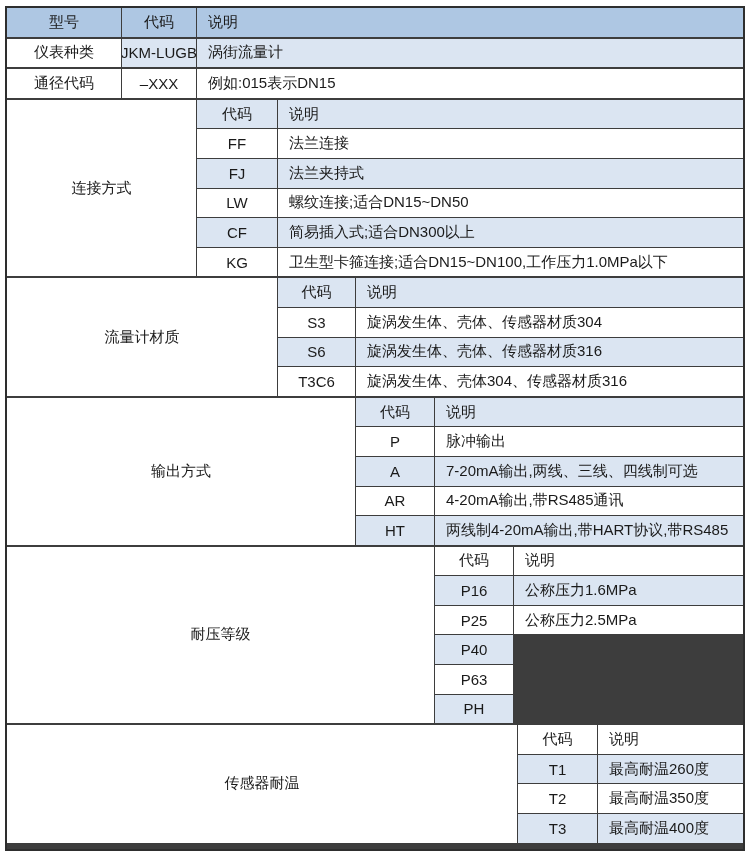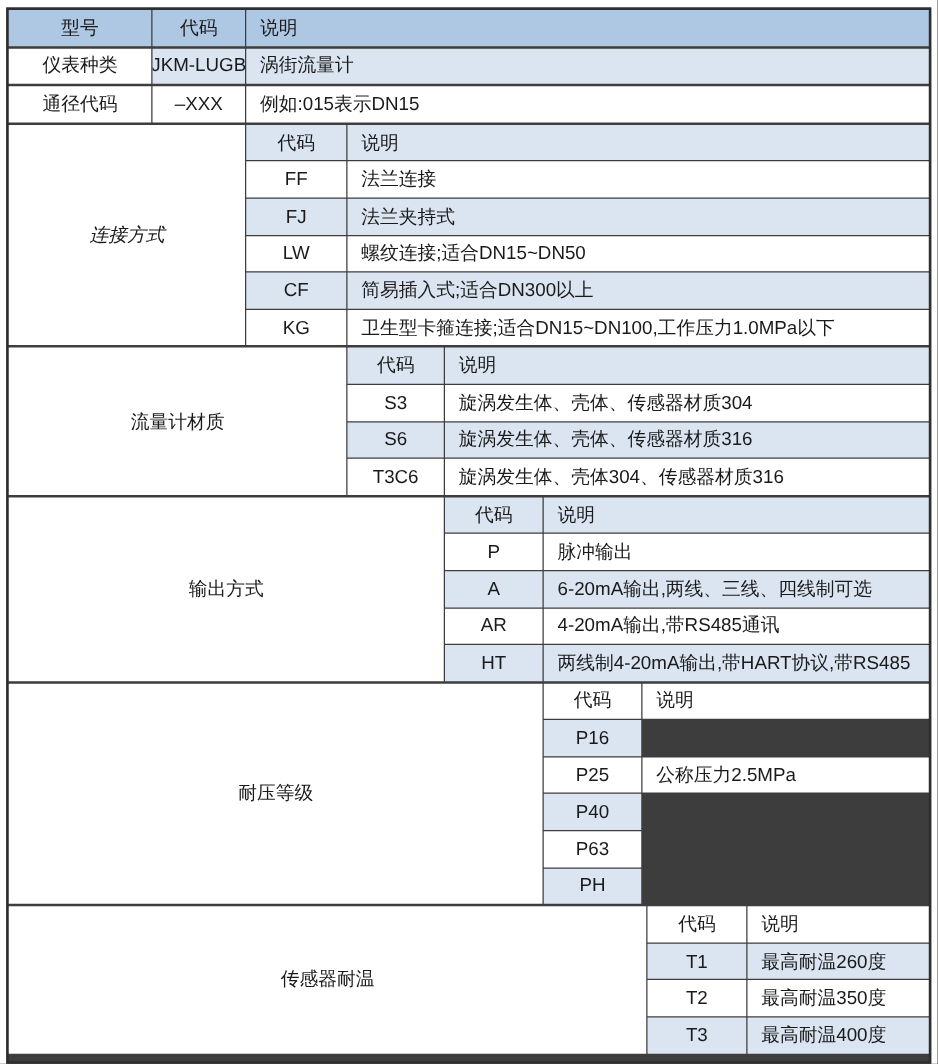--- a/index.html
+++ b/index.html
@@ -34,21 +34,21 @@
   .bl{background:var(--row-light);}
   .hdr{background:var(--header-bg);}
   .desc{flex:1;text-align:right;}
   
   .w-l1{width:114px;}  .w-c1{width:74px;}
   
   .sec{display:flex;gap:1px;flex:none;}
   .sec-label{display:flex;align-items:center;justify-content:center;background:var(--row-white);}
   .sec-body{flex:1;display:flex;flex-direction:column;gap:1px;}
   .srow{display:flex;gap:1px;height:28.6px;flex:none;}
-  .w-sl1{width:189px;font-style:italic;} .w-sc1{width:80px;}
+  .w-sl1{width:189px;} .w-sc1{width:80px;}
   .w-sl2{width:270px;} .w-sc2{width:77px;}
   .w-sl3{width:348px;} .w-sc3{width:78px;}
   .w-sl4{width:427px;} .w-sc4{width:78px;}
   .w-sl5{width:510px;} .w-sc5{width:79px;}
 </style>
 </head>
 <body>
 
 <div class="tbl">
 
@@ -128,21 +128,21 @@
       <div class="srow">
         <div class="cell ctr bl w-sc3">代码</div>
         <div class="cell lft bl desc">说明</div>
       </div>
       <div class="srow">
         <div class="cell ctr bw w-sc3">P</div>
         <div class="cell lft bw desc">脉冲输出</div>
       </div>
       <div class="srow">
         <div class="cell ctr bl w-sc3">A</div>
-        <div class="cell lft bl desc">6-20mA输出,两线、三线、四线制可选</div>
+        <div class="cell lft bl desc">7-20mA输出,两线、三线、四线制可选</div>
       </div>
       <div class="srow">
         <div class="cell ctr bw w-sc3">AR</div>
         <div class="cell lft bw desc">4-20mA输出,带RS485通讯</div>
       </div>
       <div class="srow">
         <div class="cell ctr bl w-sc3">HT</div>
         <div class="cell lft bl desc">两线制4-20mA输出,带HART协议,带RS485</div>
       </div>
     </div>
@@ -150,20 +150,21 @@
 
   <div class="sec">
     <div class="sec-label w-sl4">耐压等级</div>
     <div class="sec-body">
       <div class="srow">
         <div class="cell ctr bw w-sc4">代码</div>
         <div class="cell lft bw desc">说明</div>
       </div>
       <div class="srow">
         <div class="cell ctr bl w-sc4">P16</div>
+        <div class="cell lft bl desc">公称压力1.6MPa</div>
       </div>
       <div class="srow">
         <div class="cell ctr bw w-sc4">P25</div>
         <div class="cell lft bw desc">公称压力2.5MPa</div>
       </div>
       <div class="srow">
         <div class="cell ctr bl w-sc4">P40</div>
       </div>
       <div class="srow">
         <div class="cell ctr bw w-sc4">P63</div>

